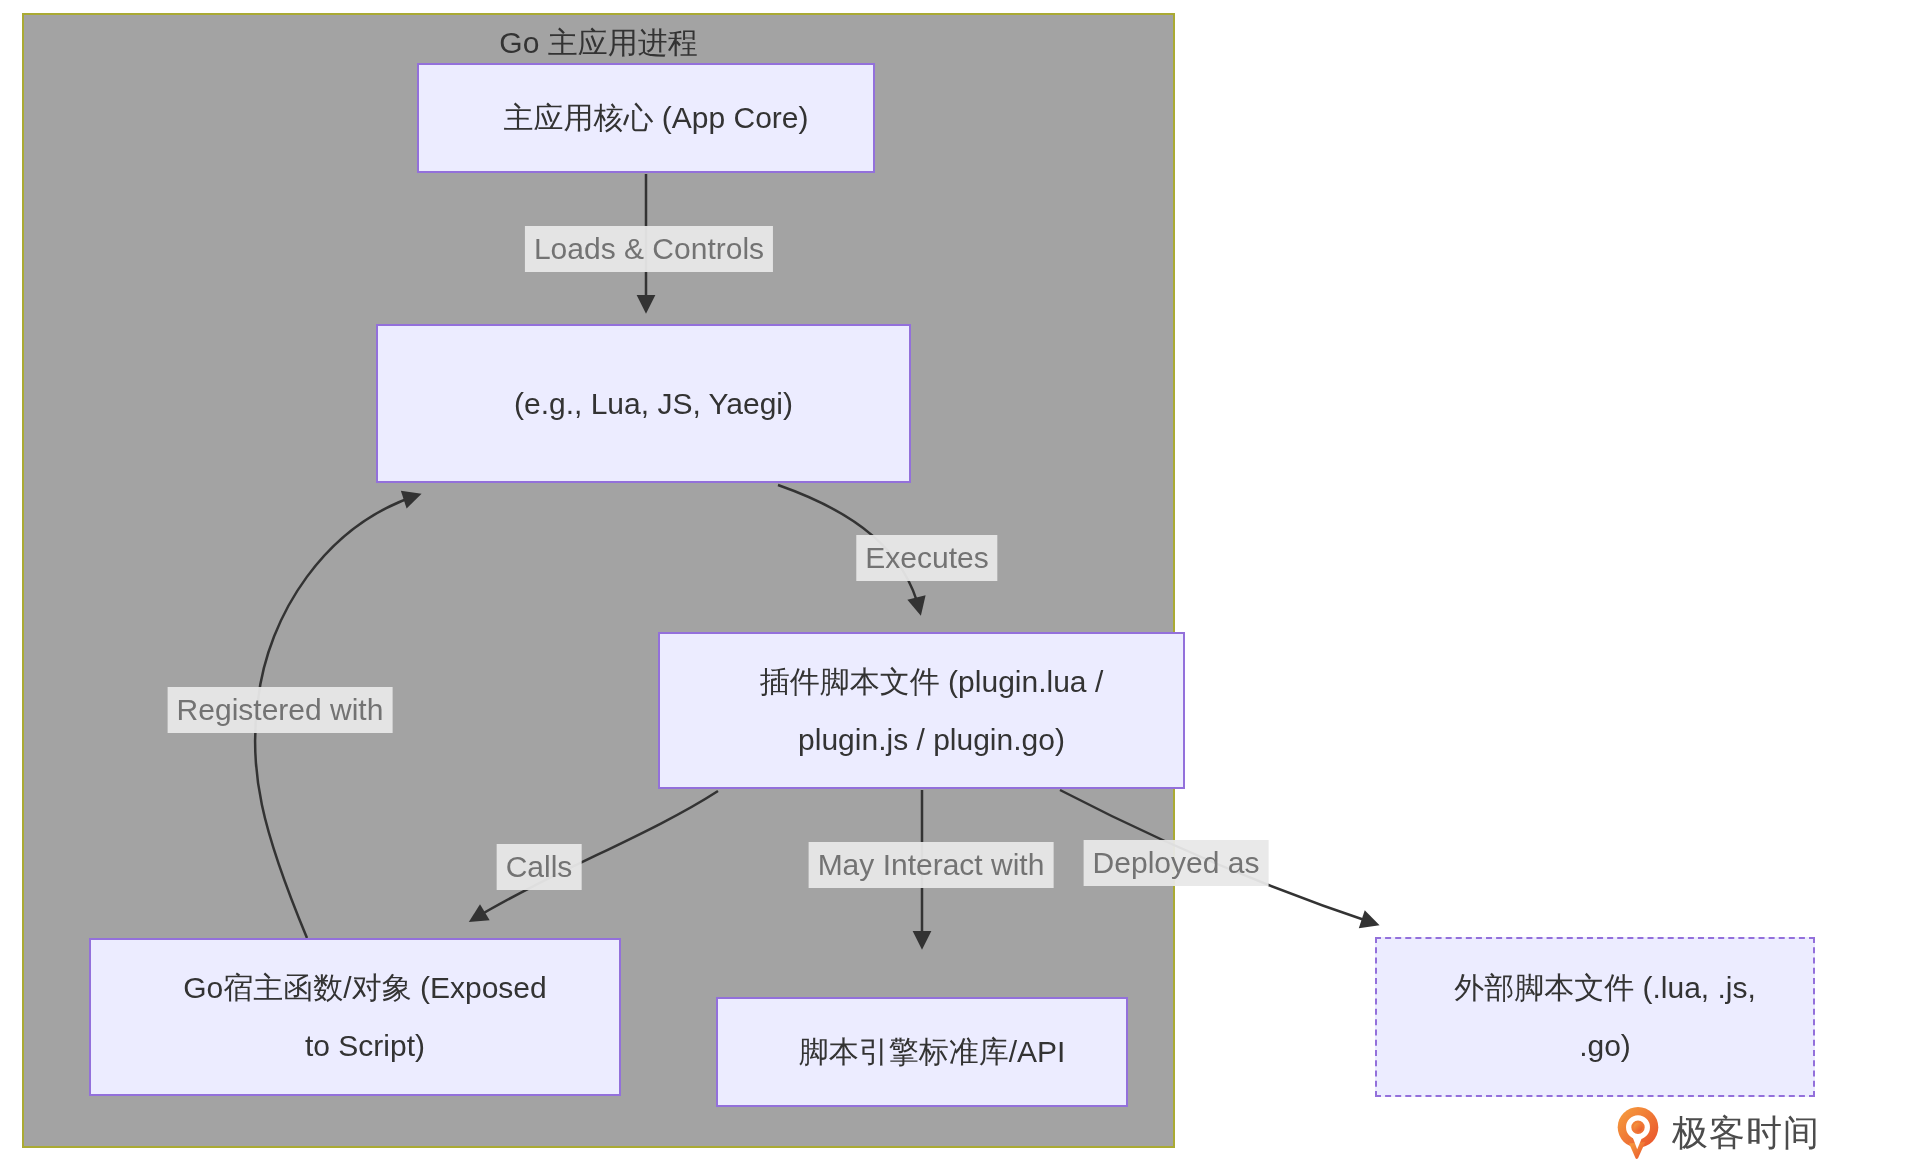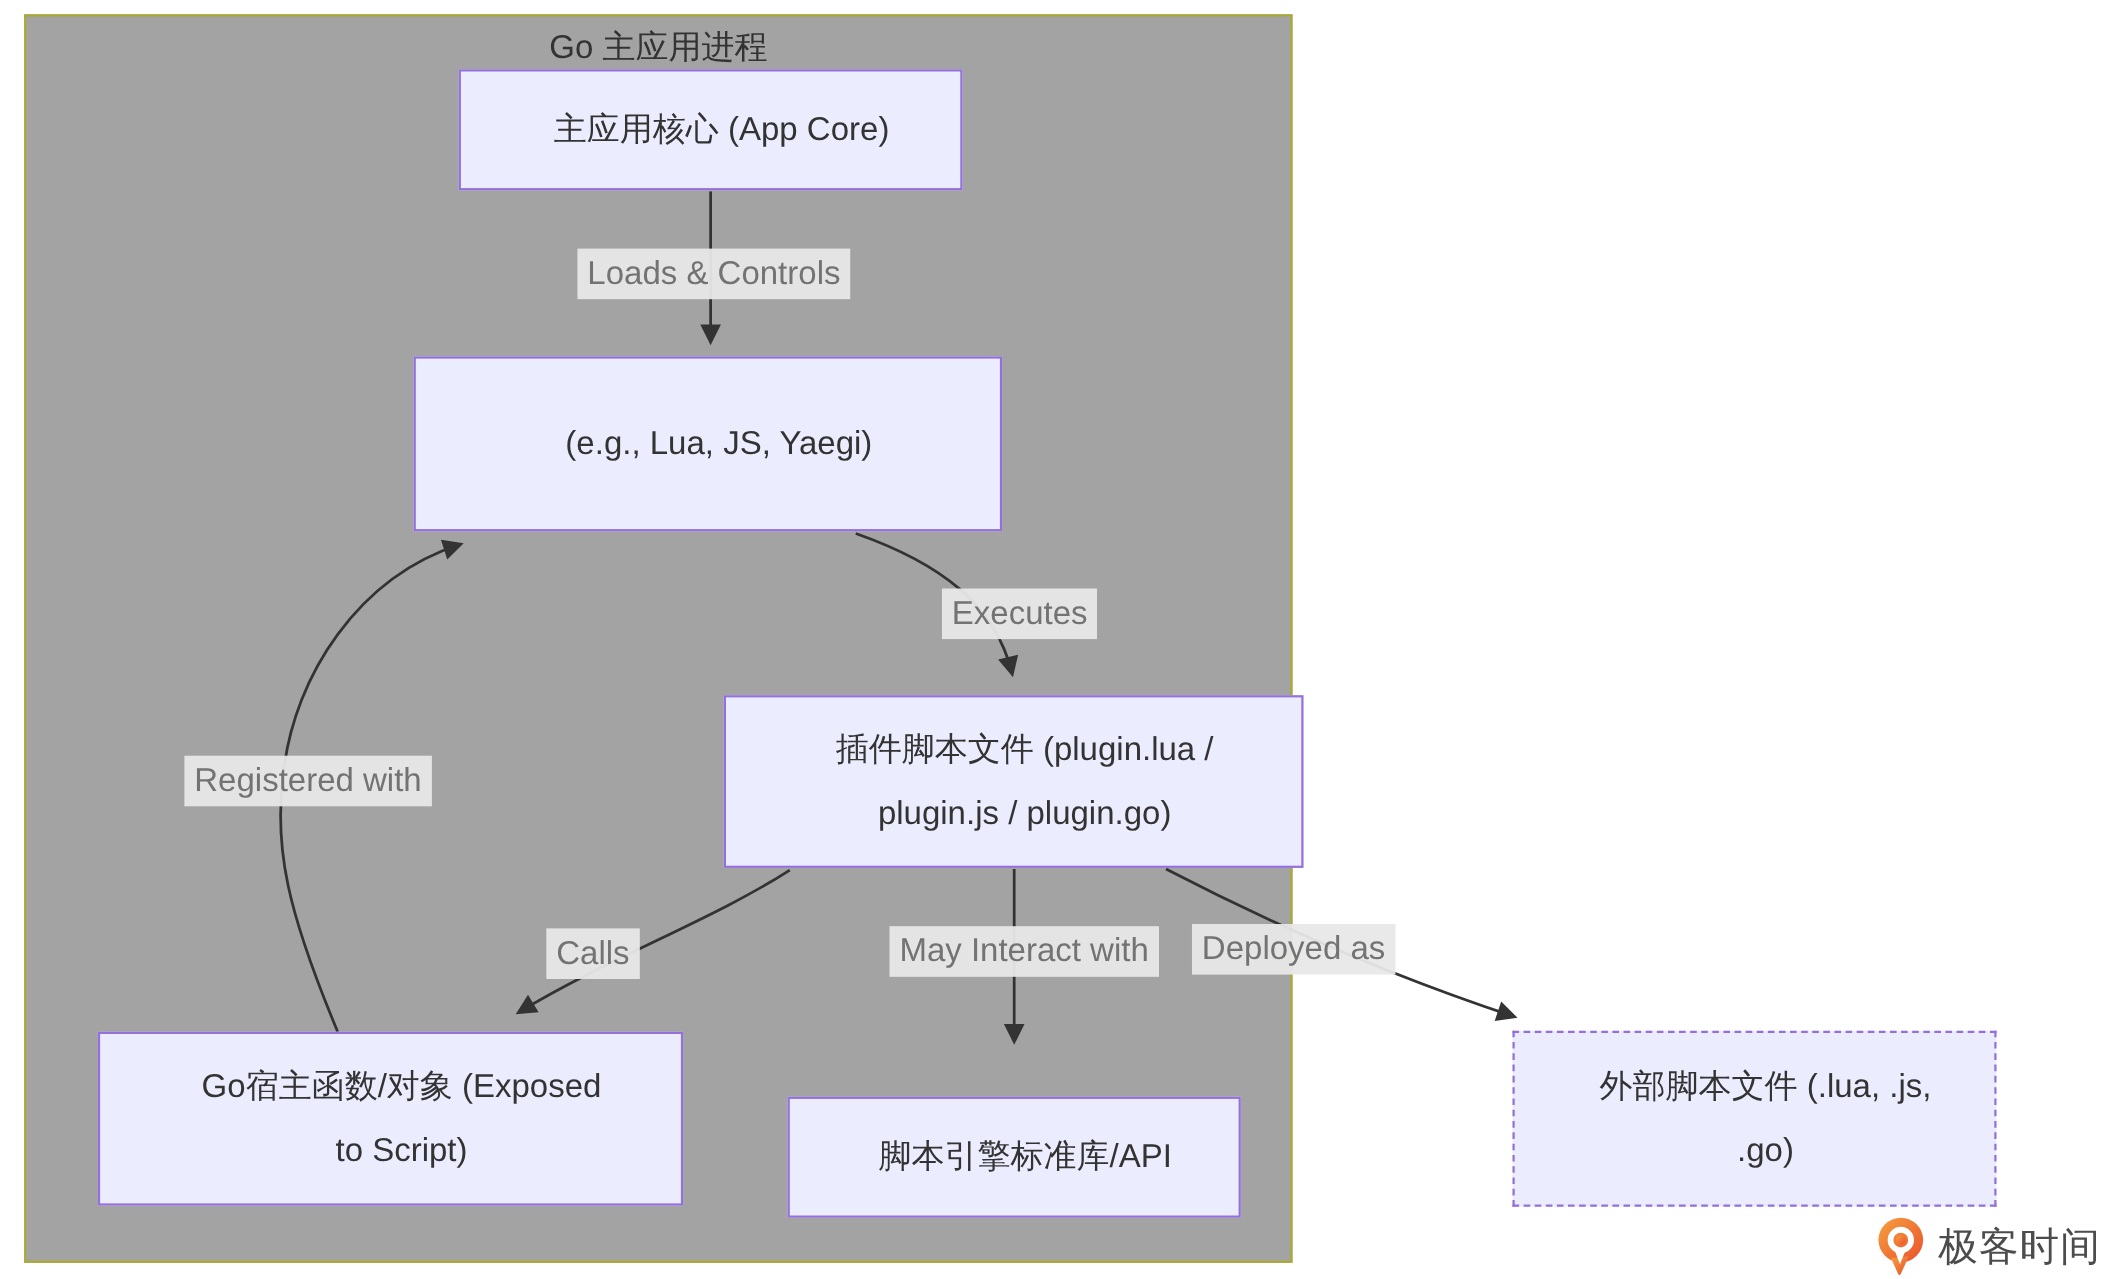--- a/index.html
+++ b/index.html
@@ -70,21 +70,21 @@
     z-index: 3;
   }
   .lbl-loads      { left:  649px; top: 249px; }
   .lbl-executes   { left:  927px; top: 558px; }
   .lbl-registered { left:  280px; top: 710px; }
   .lbl-calls      { left:  539px; top: 867px; }
   .lbl-interact   { left:  931px; top: 865px; }
   .lbl-deployed   { left: 1176px; top: 863px; }
   .watermark {
     position: absolute;
-    left: 1702px; top: 1104px;
+    left: 1612px; top: 1104px;
     display: flex;
     align-items: center;
     gap: 8px;
     z-index: 5;
   }
   .watermark-text {
     font-size: 36px;
     color: #4c4c4c;
     letter-spacing: 1px;
     line-height: 56px;

